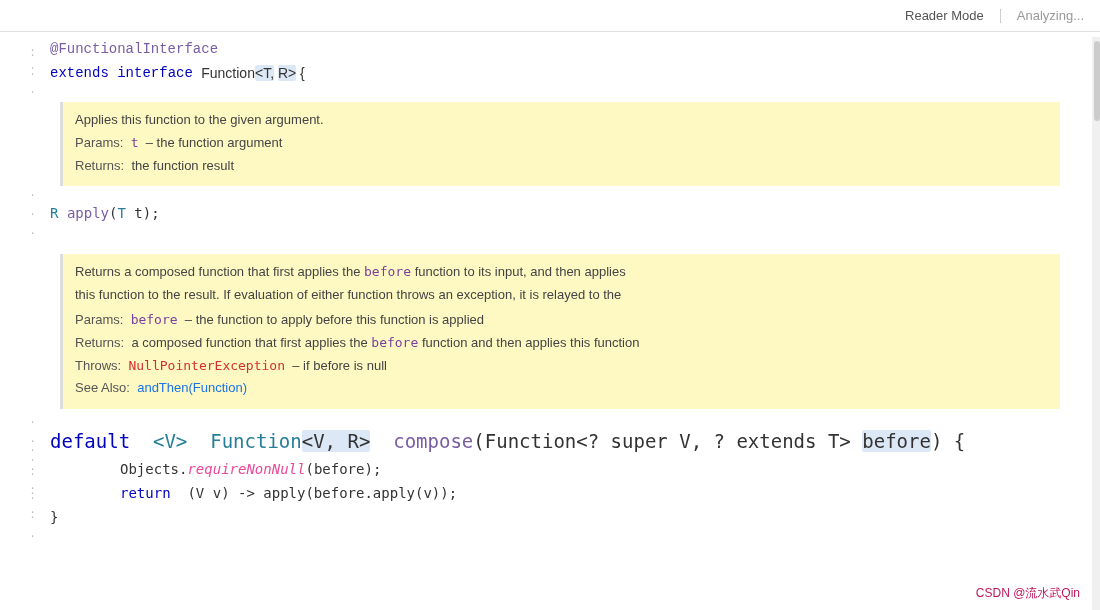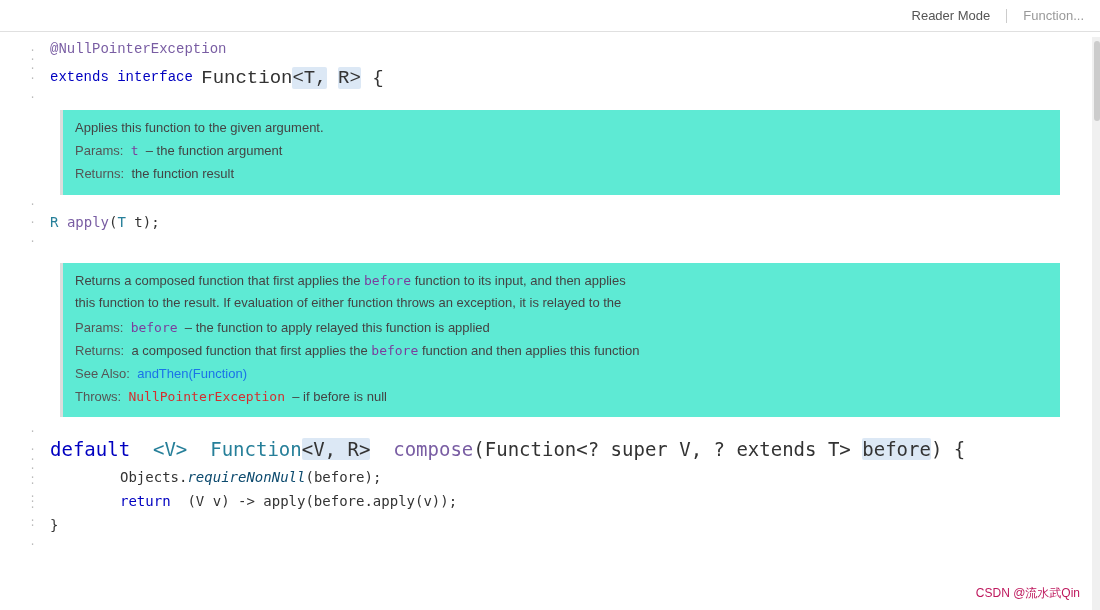--- a/index.html
+++ b/index.html
@@ -62,21 +62,21 @@
       color: #795da3;
     }
     .highlight-bg {
       background-color: #dce8f5;
       border-radius: 2px;
     }
     .doc-block {
       margin: 10px 0 10px 40px;
       padding: 8px 12px;
       border-left: 3px solid #ddd;
-      background: #5eead4;
+      background: #fef9c3;
     }
     .doc-block p {
       font-size: 13px;
       color: #444;
       line-height: 1.6;
       margin-bottom: 2px;
     }
     .doc-block .params-label {
       color: #555;
       font-style: normal;
@@ -141,36 +141,36 @@
       font-size: 12px;
       color: #be185d;
     }
   </style>
 </head>
 <body>
 
 <div id="top-bar">
   <span class="reader-mode">Reader Mode</span>
   <div class="separator"></div>
-  <span class="analyzing">Function...</span>
+  <span class="analyzing">Analyzing...</span>
 </div>
 
 <div id="main-content">
 
   <div class="code-block">
     <div class="code-line">
       <span class="dots">· · ·</span>
-      <span class="annotation">@NullPointerException</span>
+      <span class="annotation">@FunctionalInterface</span>
     </div>
 
     <div class="code-line">
       <span class="dots">· · ·</span>
       <span class="keyword">extends</span>&nbsp;
       <span class="keyword">interface</span>&nbsp;
-      <span style="font-family:Liberation Mono, monospace;font-size:19px;">Function<span class="highlight-bg">&lt;T,</span>&nbsp;<span class="highlight-bg">R&gt;</span> {</span>
+      <span style="font-family:Liberation Sans, sans-serif;font-size:14px;">Function<span class="highlight-bg">&lt;T,</span>&nbsp;<span class="highlight-bg">R&gt;</span> {</span>
     </div>
   </div>
 
   <div class="doc-block">
     <p>Applies this function to the given argument.</p>
     <p>
       <span class="params-label">Params:</span>&nbsp;
       <span class="param-ref">t</span>&nbsp;
       <span>– the function argument</span>
     </p>
@@ -194,52 +194,52 @@
   <div class="doc-block">
     <p>
       Returns a composed function that first applies the&nbsp;<span class="param-ref">before</span>&nbsp;function to its input, and then applies
     </p>
     <p>
       this function to the result. If evaluation of either function throws an exception, it is relayed to the
     </p>
     <p style="margin-top:4px;">
       <span class="params-label">Params:</span>&nbsp;
       <span class="param-ref">before</span>&nbsp;
-      <span>– the function to apply relayed this function is applied</span>
+      <span>– the function to apply before this function is applied</span>
     </p>
     <p>
       <span class="params-label">Returns:</span>&nbsp;
       <span>a composed function that first applies the</span>&nbsp;<span class="param-ref">before</span>&nbsp;<span>function and then applies this function</span>
-    </p>
-    <p>
-      <span class="throws-label">See Also:</span>&nbsp;
-      <a class="link-ref" href="#">andThen(Function)</a>
     </p>
     <p>
       <span class="throws-label">Throws:</span>&nbsp;
       <span class="code-ref">NullPointerException</span>&nbsp;
       <span>– if before is null</span>
+    </p>
+    <p>
+      <span class="throws-label">See Also:</span>&nbsp;
+      <a class="link-ref" href="#">andThen(Function)</a>
     </p>
   </div>
 
   <div class="code-block">
     <div class="code-line">
       <span class="dots">· · ·</span>
       <span style="font-family:Consolas,monospace;font-size:19px;">
         <span class="keyword">default</span>&nbsp;
         <span style="color:#267f99;">&lt;V&gt;</span>&nbsp;
         <span style="color:#267f99;">Function</span><span class="highlight-bg">&lt;V, R&gt;</span>&nbsp;
         <span style="color:#795da3;">compose</span><span>(</span><span>Function&lt;? super V, ? extends T&gt; </span><span class="highlight-bg">before</span><span>) {</span>
       </span>
     </div>
 
     <div class="code-line indent2">
       <span class="dots">· · ·</span>
       <span style="font-family:Consolas,monospace;font-size:14px;">
-        <span>Objects.</span><span style="color:#0c4a6e;font-style:italic;">requireNonNull</span><span>(before);</span>
+        <span>Objects.</span><span style="color:#ec4899;font-style:italic;">requireNonNull</span><span>(before);</span>
       </span>
     </div>
 
     <div class="code-line indent2">
       <span class="dots">· · ·</span>
       <span style="font-family:Consolas,monospace;font-size:14px;">
         <span class="keyword">return</span>&nbsp;
         <span>(V v) -&gt; apply(before.apply(v));</span>
       </span>
     </div>

